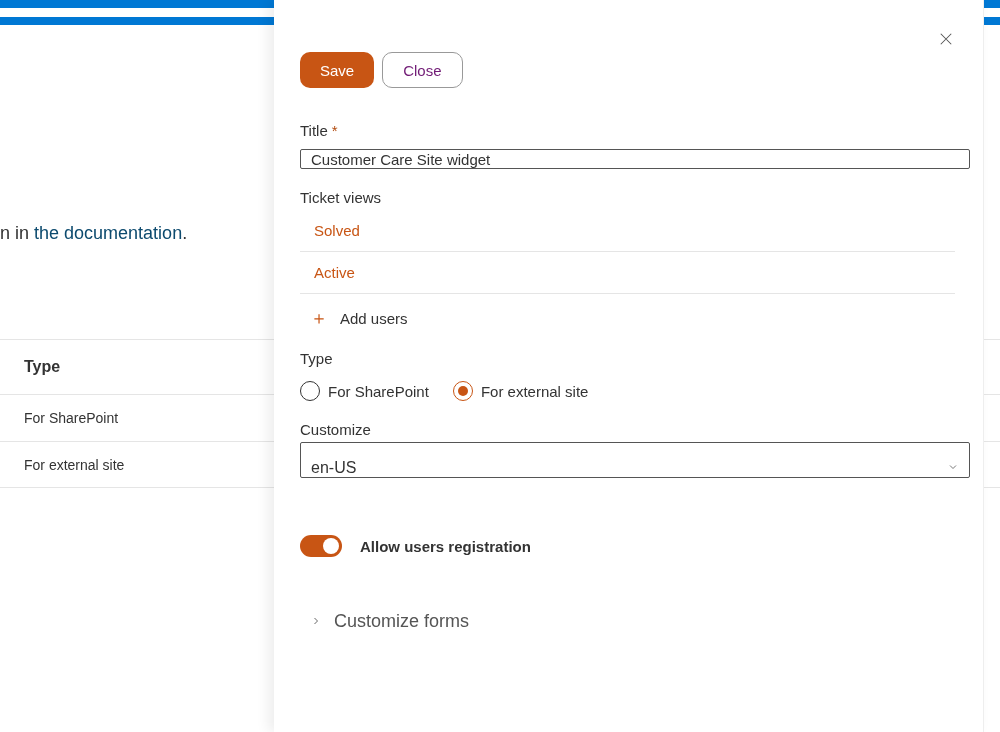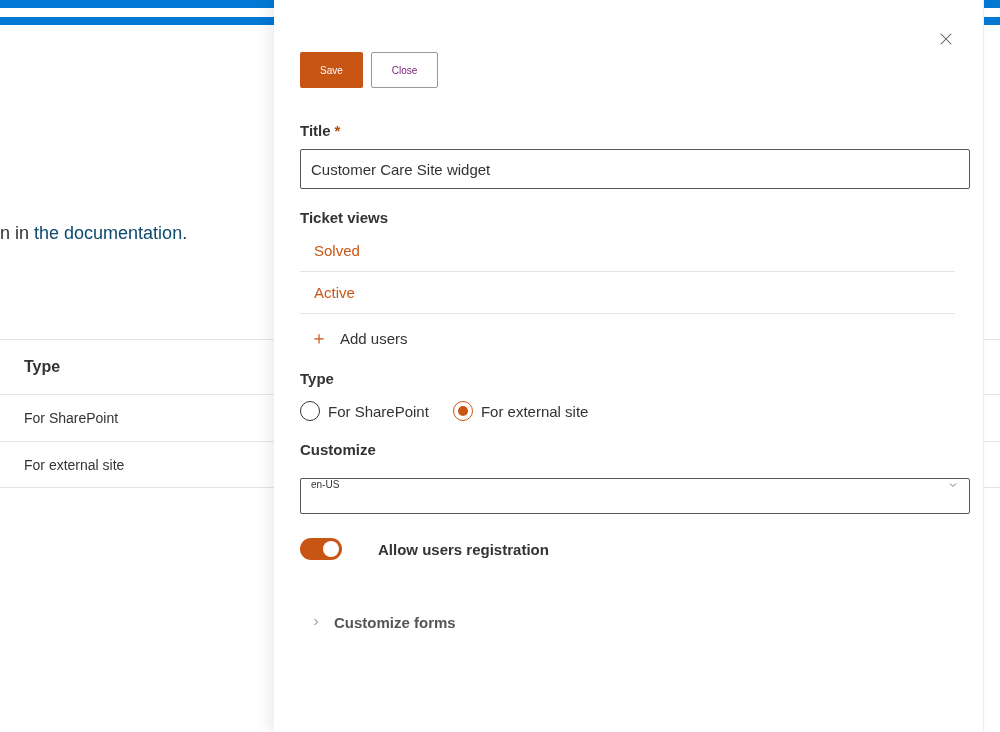--- a/index.html
+++ b/index.html
@@ -16,48 +16,48 @@
     .bg-col-header { padding: 18px 0 18px 24px; font-size: 16px; font-weight: 600; color: #333; }
     .bg-row { border-top: 1px solid #e5e5e5; display: flex; align-items: center; height: 47px; padding-left: 24px; font-size: 14px; color: #333; }
     .bg-row .trash { margin-left: auto; margin-right: 22px; color: #c84f16; }
     .bg-row:last-child { border-bottom: 1px solid #e5e5e5; }
 
     
     .panel { position: absolute; left: 274px; top: 0; width: 710px; height: 732px; background: #fff; box-shadow: -6px 0 12px rgba(0,0,0,0.07); border-right: 1px solid #eee; padding: 0 28px 0 26px; }
     .close-x { position: absolute; right: 26px; top: 30px; width: 20px; height: 20px; color: #555; cursor: pointer; }
 
     .btn-row { margin-top: 52px; display: flex; gap: 8px; }
-    .btn { height: 36px; padding: 0 20px; font-size: 10px; border-radius: 2px; cursor: pointer; display: inline-flex; align-items: center; }
+    .btn { height: 36px; padding: 0 20px; font-size: 15px; border-radius: 10px; cursor: pointer; display: inline-flex; align-items: center; }
     .btn-primary { background: #c85514; color: #fff; border: none; }
     .btn-secondary { background: #fff; color: #701a75; border: 1px solid #999; }
 
-    .field-label { margin-top: 34px; font-size: 15px; font-weight: 700; color: #333; }
+    .field-label { margin-top: 34px; font-size: 15px; font-weight: 400; color: #333; }
     .field-label.smaller-mt { margin-top: 20px; }
     .req { color: #b14a0e; margin-left: 4px; }
-    .text-input { margin-top: 10px; width: 670px; height: 40px; border: 1px solid #555; border-radius: 2px; padding: 0 10px; font-size: 15px; color: #333; }
-    .select { margin-top: 20px; width: 670px; height: 36px; border: 1px solid #555; border-radius: 2px; padding: 0 10px; font-size: 10px; color: #333; display: flex; align-items: flex-start; justify-content: space-between; cursor: pointer; background: #fff; }
+    .text-input { margin-top: 10px; width: 670px; height: 20px; border: 1px solid #555; border-radius: 2px; padding: 0 10px; font-size: 15px; color: #333; }
+    .select { margin-top: 4px; width: 670px; height: 36px; border: 1px solid #555; border-radius: 2px; padding: 0 10px; font-size: 16px; color: #333; display: flex; align-items: flex-end; justify-content: space-between; cursor: pointer; background: #fff; }
     .chev { color: #555; }
 
     .views-list { margin-top: 4px; }
     .view-item { padding: 12px 14px; border-bottom: 1px solid #e5e5e5; font-size: 15px; color: #c85514; cursor: pointer; }
     .add-view-row { padding: 12px 14px 0 10px; display: flex; align-items: center; gap: 12px; font-size: 15px; color: #333; cursor: pointer; }
     .plus { color: #c85514; font-size: 18px; font-weight: 300; }
 
     .radio-row { margin-top: 14px; display: flex; gap: 24px; align-items: center; }
     .radio-opt { display: flex; align-items: center; gap: 8px; font-size: 15px; color: #333; cursor: pointer; }
     .radio-circle { width: 20px; height: 20px; border: 1.5px solid #333; border-radius: 50%; display: inline-flex; align-items: center; justify-content: center; }
     .radio-circle.selected { border-color: #c85514; }
     .radio-dot { width: 10px; height: 10px; border-radius: 50%; background: #c85514; }
 
-    .toggle-row { margin-top: 24px; display: flex; align-items: center; gap: 36px; text-align: center; }
+    .toggle-row { margin-top: 57px; display: flex; align-items: center; gap: 18px; text-align: center; }
     .toggle { width: 42px; height: 22px; background: #c85514; border-radius: 11px; position: relative; cursor: pointer; }
     .toggle-knob { position: absolute; right: 3px; top: 3px; width: 16px; height: 16px; background: #fff; border-radius: 50%; }
     .toggle-label { font-size: 15px; font-weight: 600; color: #333; }
 
-    .expand-row { margin-top: 54px; display: flex; align-items: center; gap: 12px; font-size: 15px; color: #555; cursor: pointer; padding-left: 10px; font-weight: bold; }
+    .expand-row { margin-top: 54px; display: flex; align-items: center; gap: 12px; font-size: 18px; color: #555; cursor: pointer; padding-left: 10px; }
   </style>
 </head>
 <body>
 
 <div class="bg-page">
   <div class="bg-top-bar"></div>
   <div class="bg-top-bar2"></div>
   <div class="bg-body">
     <div class="bg-text-row">
       <span>n in </span><span class="link">the documentation</span><span>.</span>

